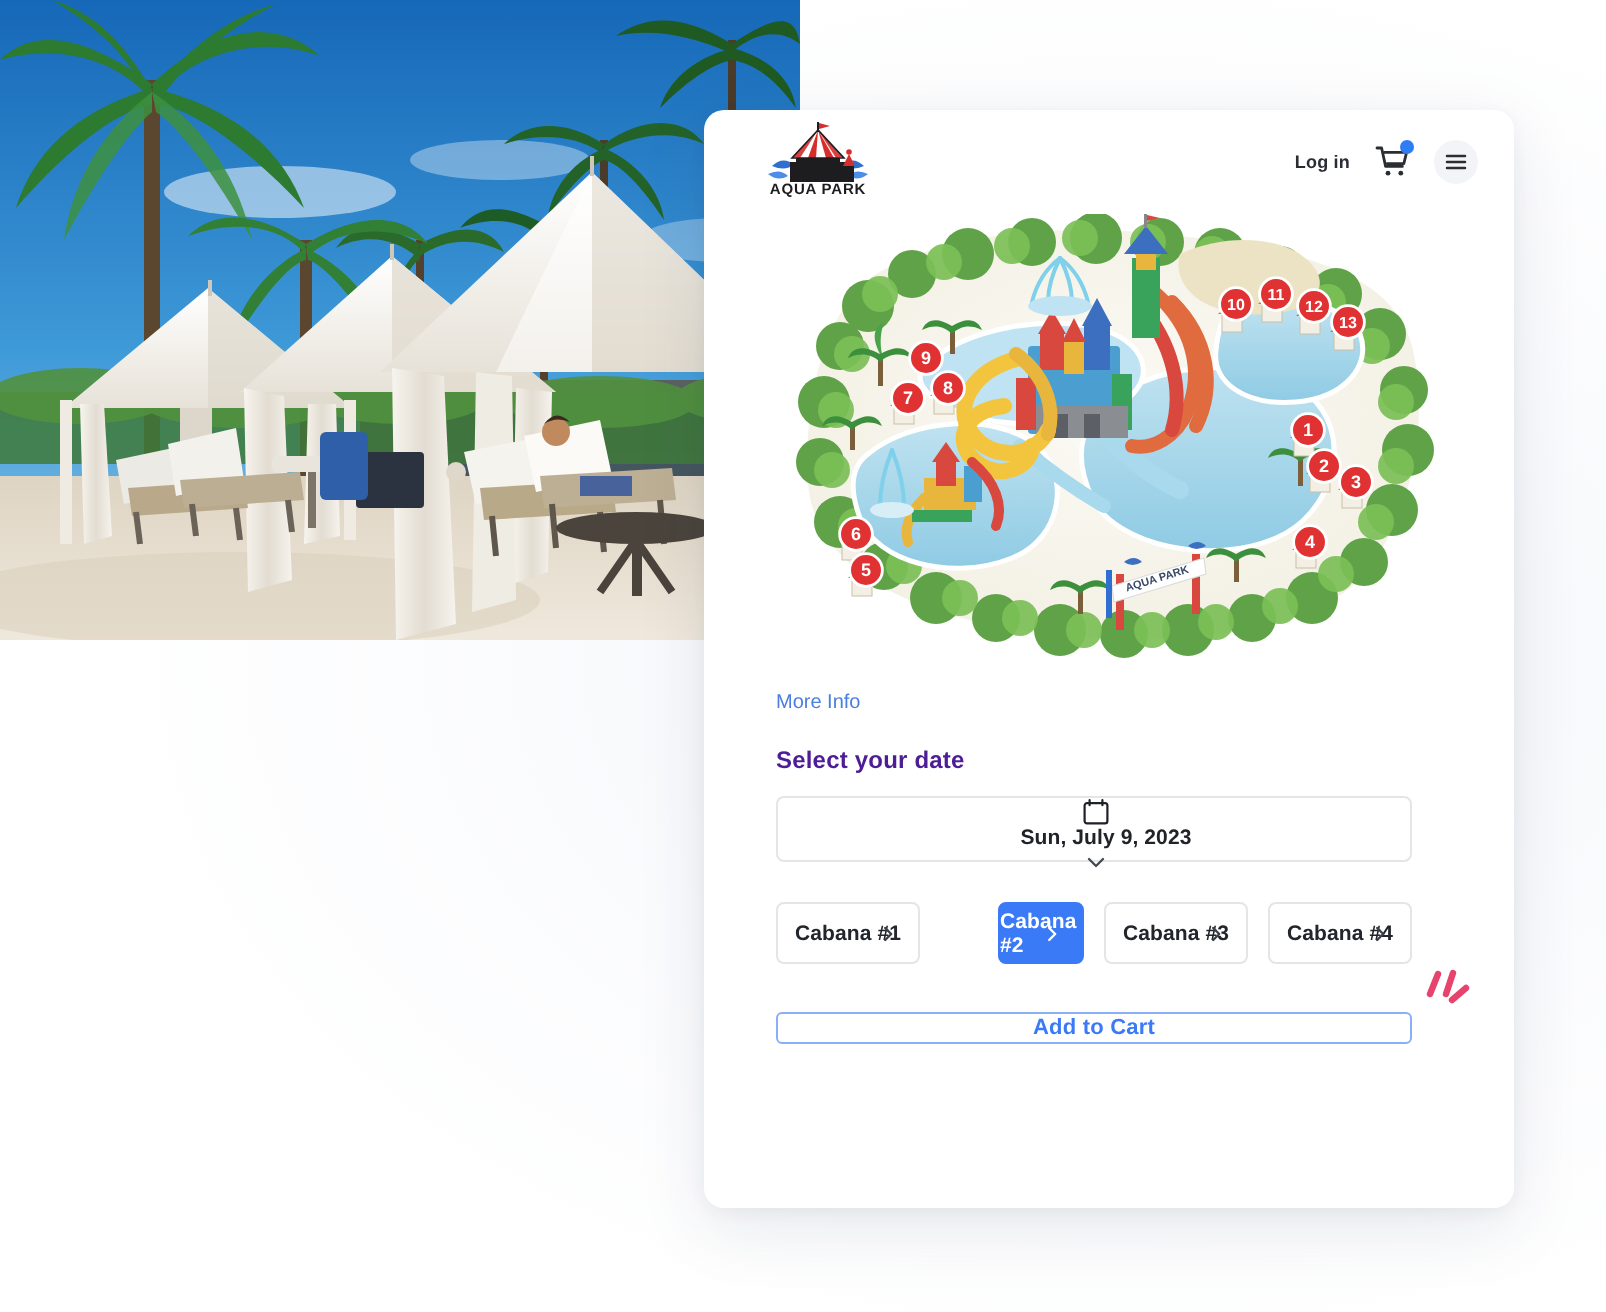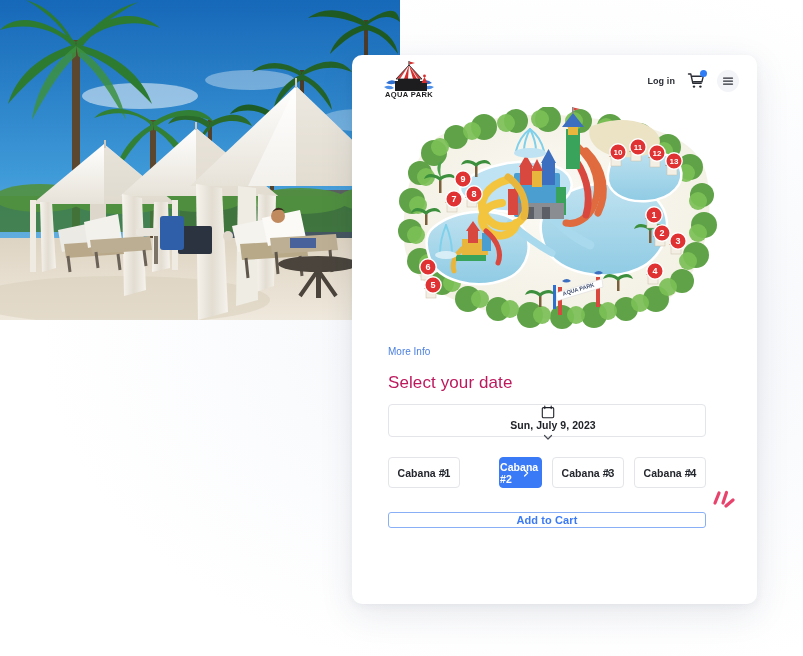--- a/index.html
+++ b/index.html
@@ -99,23 +99,23 @@
   .card-body { padding: 6px 51px 0 36px; }
 
   .more-info {
     display: inline-block;
     font-size: 10px;
     color: #4a7fe0;
     margin-bottom: 16px;
     cursor: pointer;
   }
   .section-title {
-    font-size: 17px;
-    color: #be185d;
-    font-weight: 400;
+    font-size: 12px;
+    color: #4c1d95;
+    font-weight: 700;
     letter-spacing: 0.1px;
     margin-bottom: 11px;
   }
 
   .date-select {
     display: flex;
     align-items: center;
     width: 100%;
     height: 33px;
     border: 1px solid #e3e5e9;

